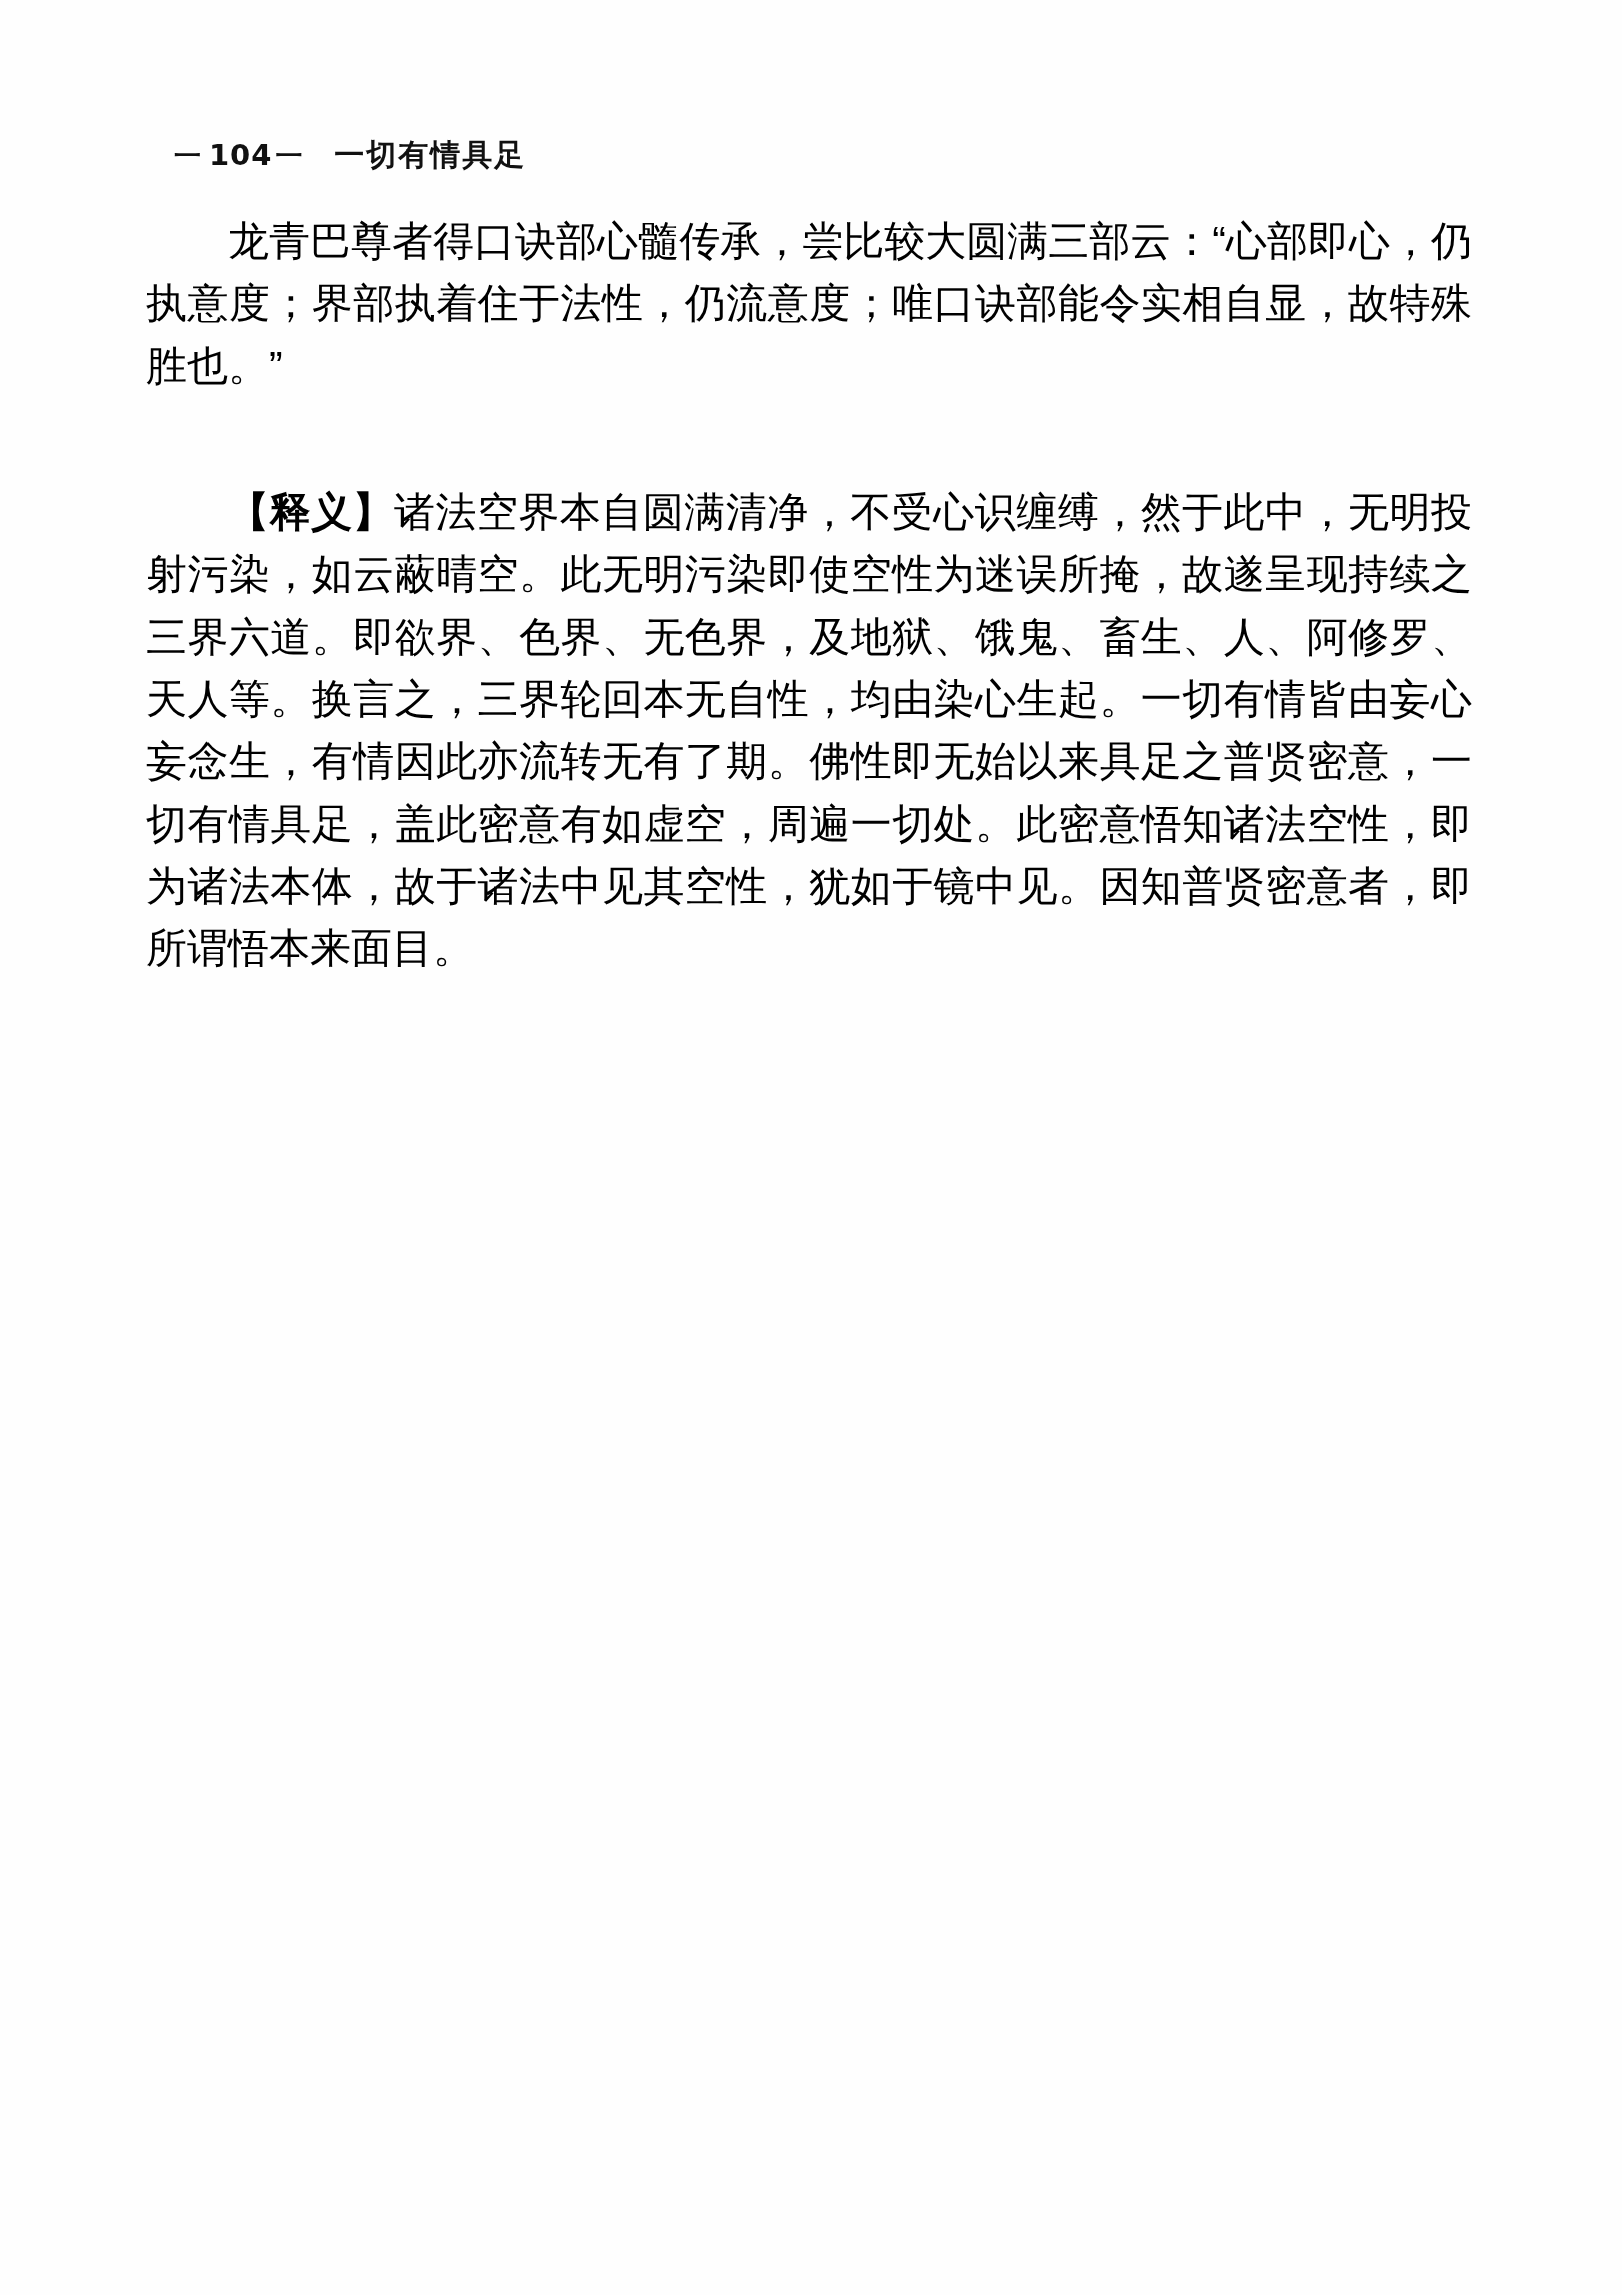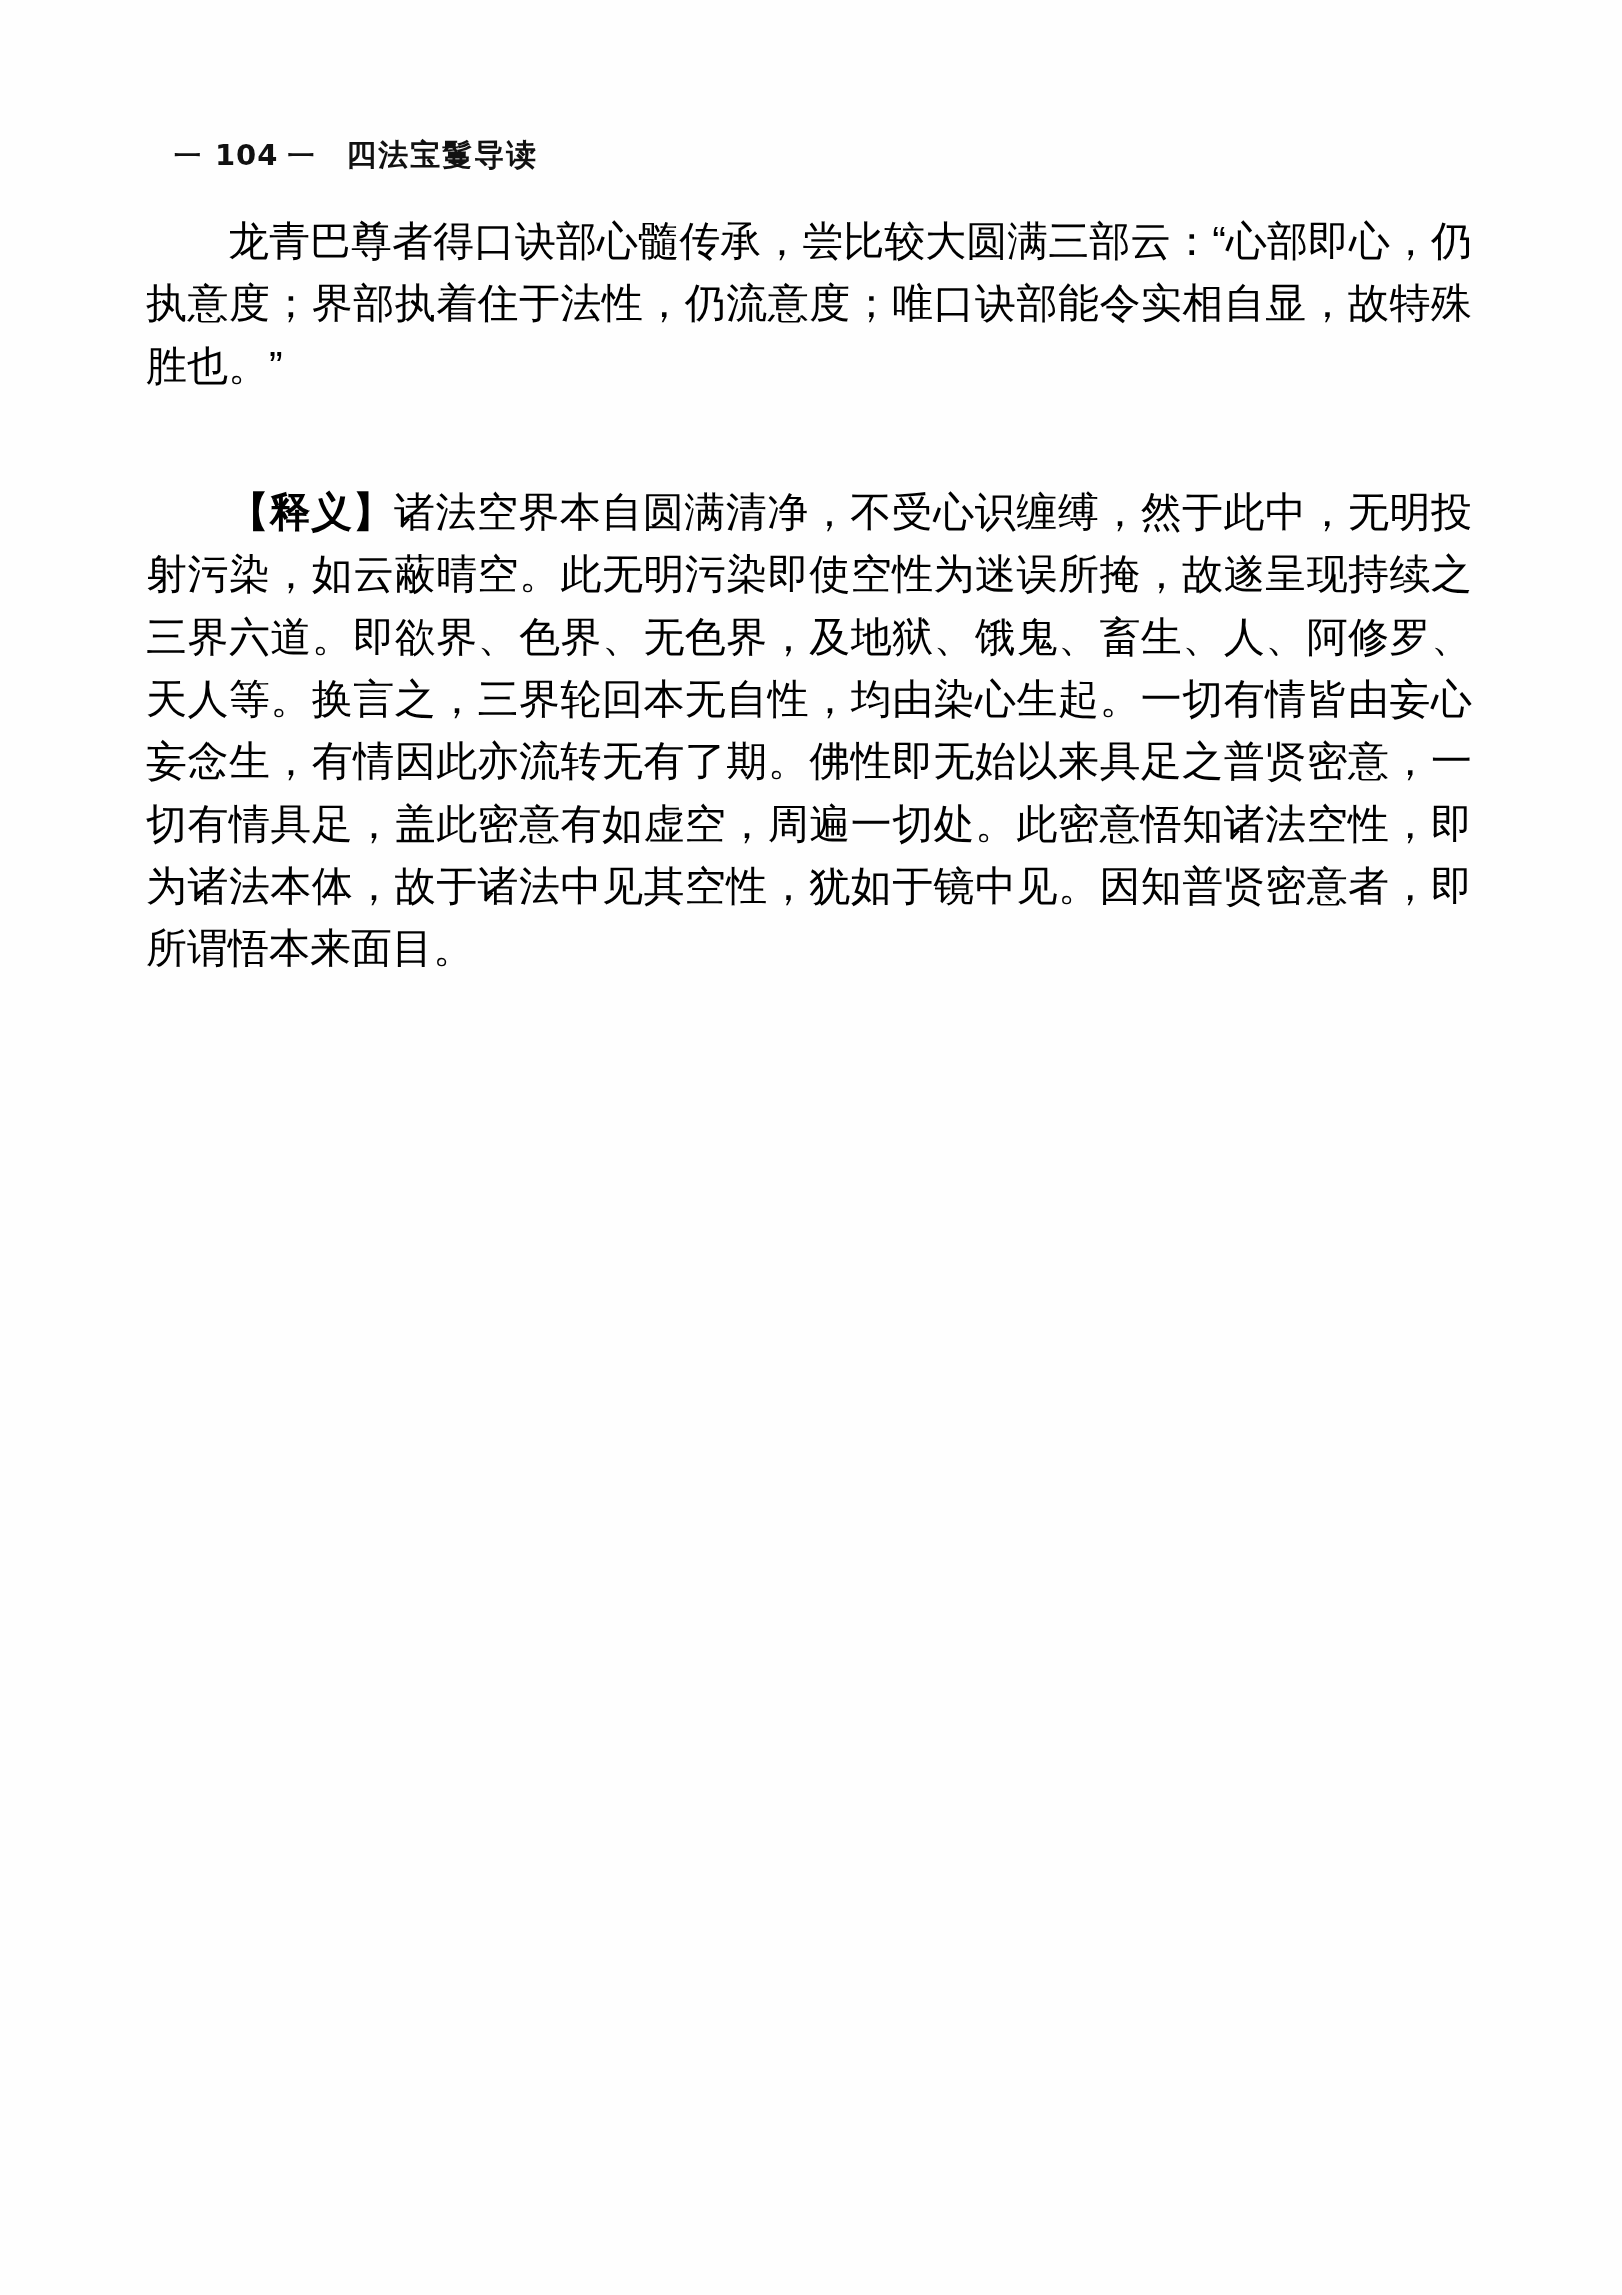--- a/index.html
+++ b/index.html
@@ -33,21 +33,21 @@
     font-weight: bold;
     font-size: 29px;
     letter-spacing: 1px;
     color: #111;
   }
   .header .dash {
     font-size: 27px;
     margin-right: 3.9px;
   }
   .header .pagenum {
-    margin: 0 9px;
+    margin: 0 3px;
     font-size: 29px;
   }
   .header .title {
     margin-left: 27px;
     font-size: 30px;
     letter-spacing: 2px;
   }
 
   .body-area {
     position: absolute;
@@ -84,21 +84,21 @@
 </style>
 </head>
 <body>
 
 <div class="page">
 
   <div class="header">
     <span class="dash">一</span>
     <span class="pagenum">104</span>
     <span class="dash">一</span>
-    <span class="title">四法宝鬘导读</span>
+    <span class="title">一切有情具足</span>
   </div>
 
   <div class="body-area">
 
     <p class="para">龙青巴尊者得口诀部心髓传承，尝比较大圆满三部云：“心部即心，仍执意度；界部执着住于法性，仍流意度；唯口诀部能令实相自显，故特殊胜也。”</p>
 
 
     <div class="gap-large"></div>
 
 

